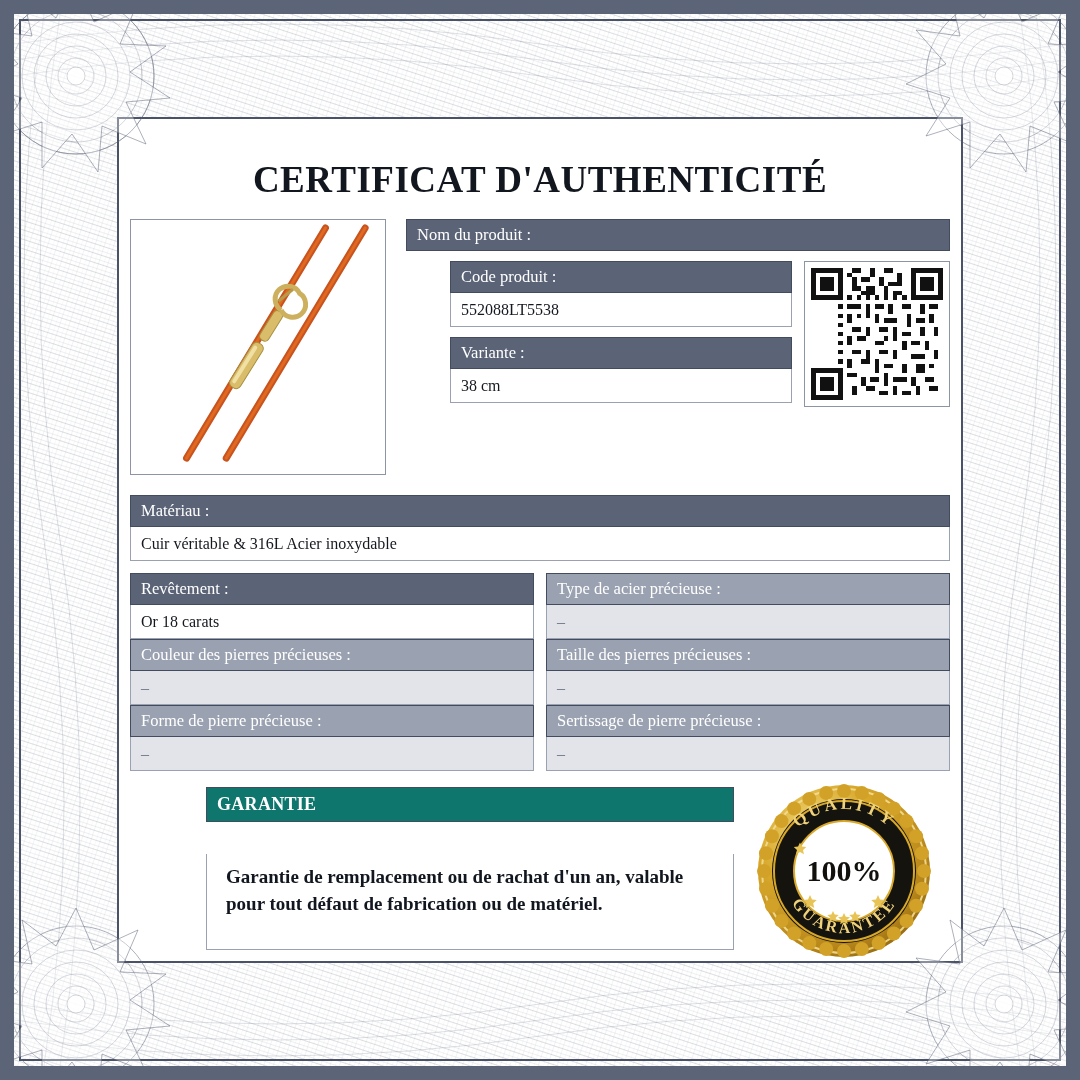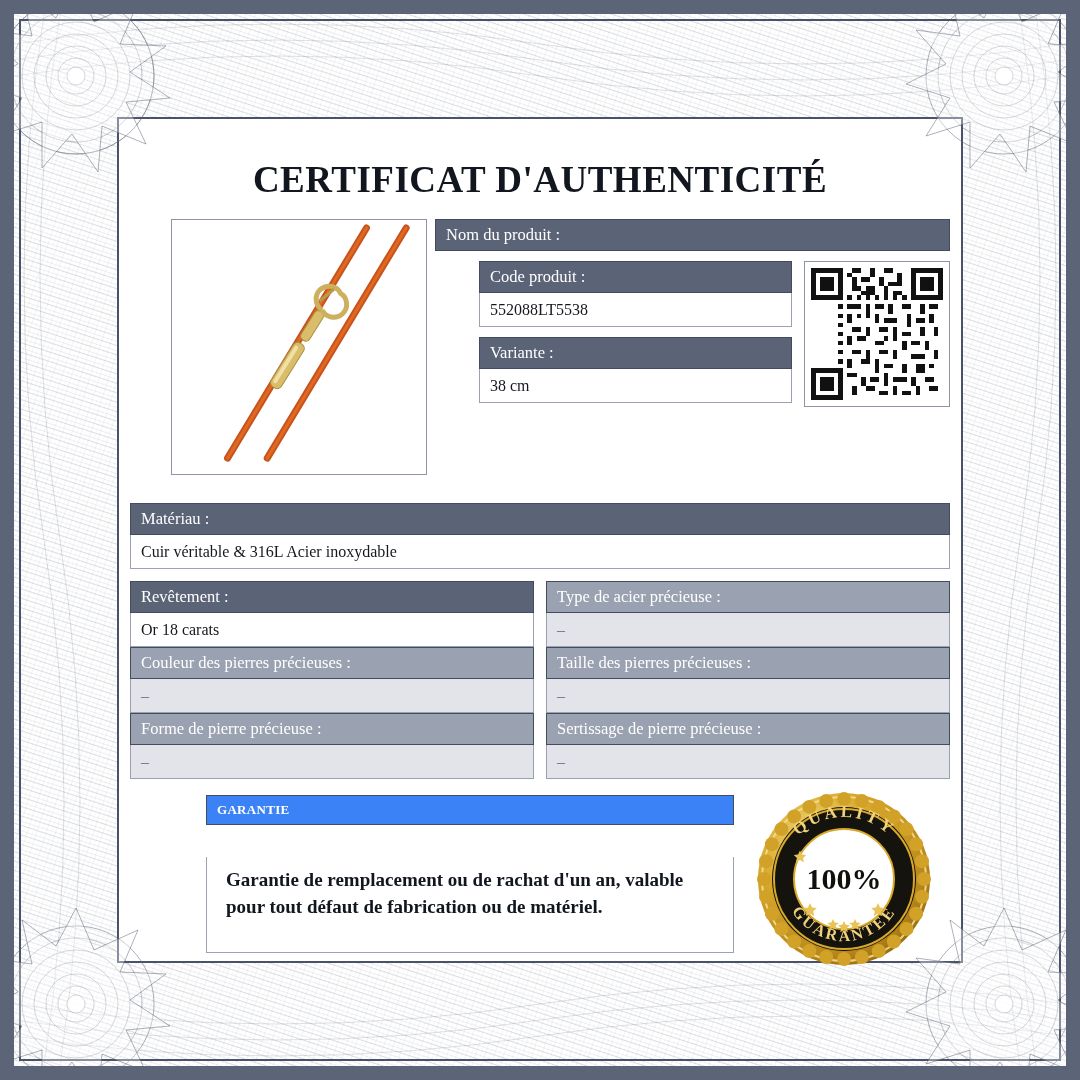--- a/index.html
+++ b/index.html
@@ -58,21 +58,21 @@
     border:1px solid #9aa1b0;
     border-top:none;
     font-size:16px;
     color:#15181f;
     padding:6px 10px;
     line-height:1.32;
   }
   .fld-val.muted { background:#e2e4ea; color:#6a7182; }
 
   
-  .toprow { display:flex; gap:8px; align-items:flex-start;margin-left:41px; }
+  .toprow { display:flex; gap:20px; align-items:flex-start; }
 
   .photo {
     width:256px; height:256px;
     border:1px solid #8d94a4;
     background:#fff;
     position:relative;
     overflow:hidden;
     flex:0 0 auto;
   }
   .photo svg { position:absolute; inset:0; }
@@ -87,41 +87,41 @@
   .qr-box {
     width:146px; height:146px;
     border:1px solid #8d94a4;
     background:#fff;
     padding:6px;
     flex:0 0 auto;
   }
   .qr-box svg { display:block; width:100%; height:100%; }
 
   
-  .material { margin-top:28px;border-radius:23px; }
+  .material { margin-top:20px;border-radius:23px; }
 
   
   .grid2 {
     display:grid;
     grid-template-columns:1fr 1fr;
     gap:0 12px;
     margin-top:12px;
   }
 
   
   .bottom {
     display:flex;
     align-items:flex-start;
     margin-top:16px;
     gap:20px;
   }
   .warranty { width:528px; margin-left:76px; }
   .warranty-head {
-    background:#3b82f6; color:#fff;
-    font-weight:bold; font-size:13px;
+    background:#0f766e; color:#fff;
+    font-weight:bold; font-size:18px;
     padding:6px 10px; border:1px solid #434b5e;
     letter-spacing:0.3px;
   }
   .warranty-body {
     background:#fff;
     border:1px solid #9aa1b0; border-top:none;
     padding:10px 19px;
     font-size:19px;
     font-weight:bold;
     line-height:1.42;

